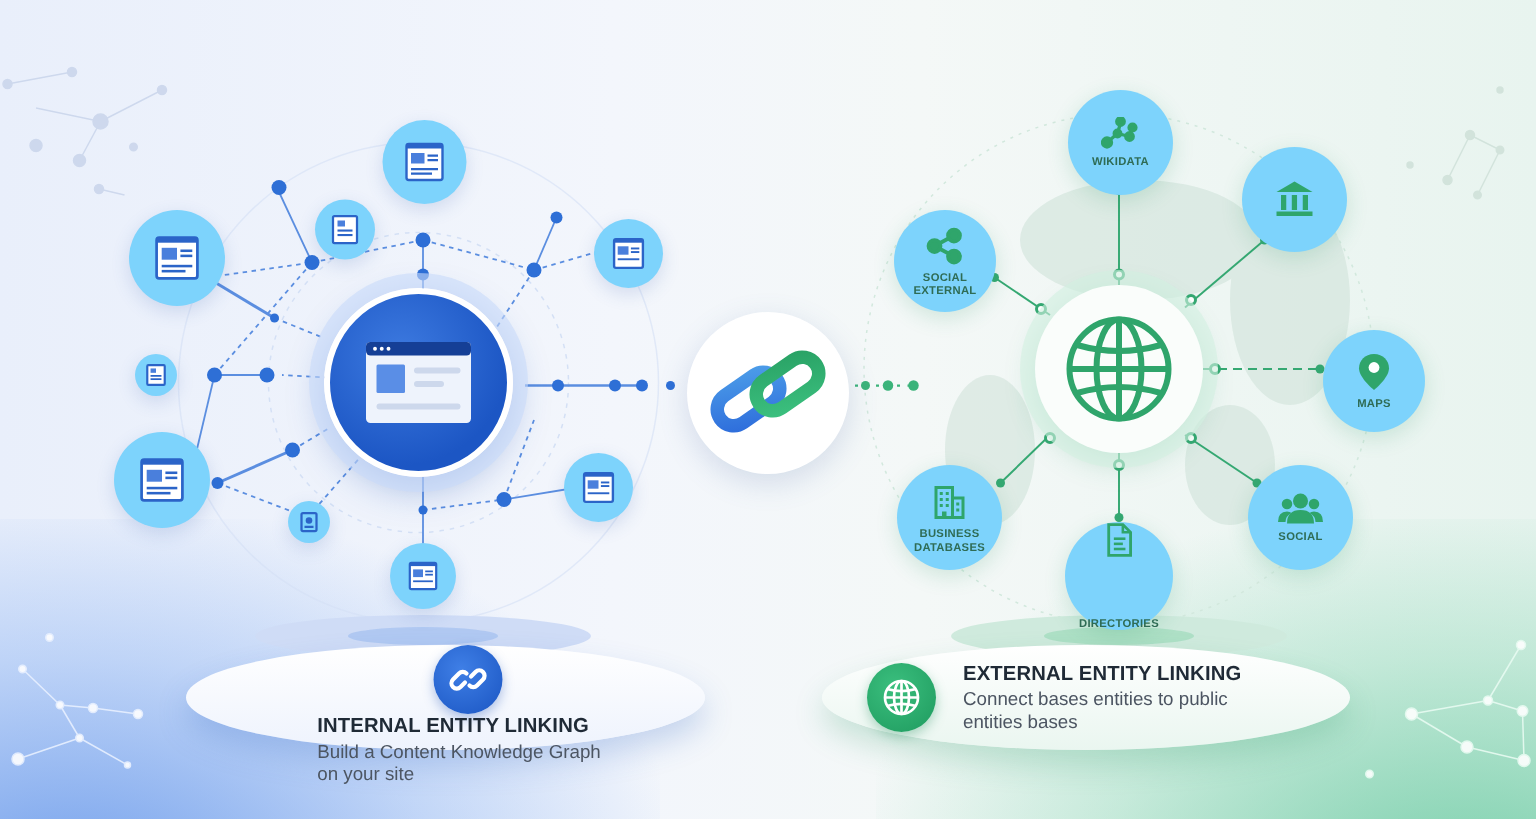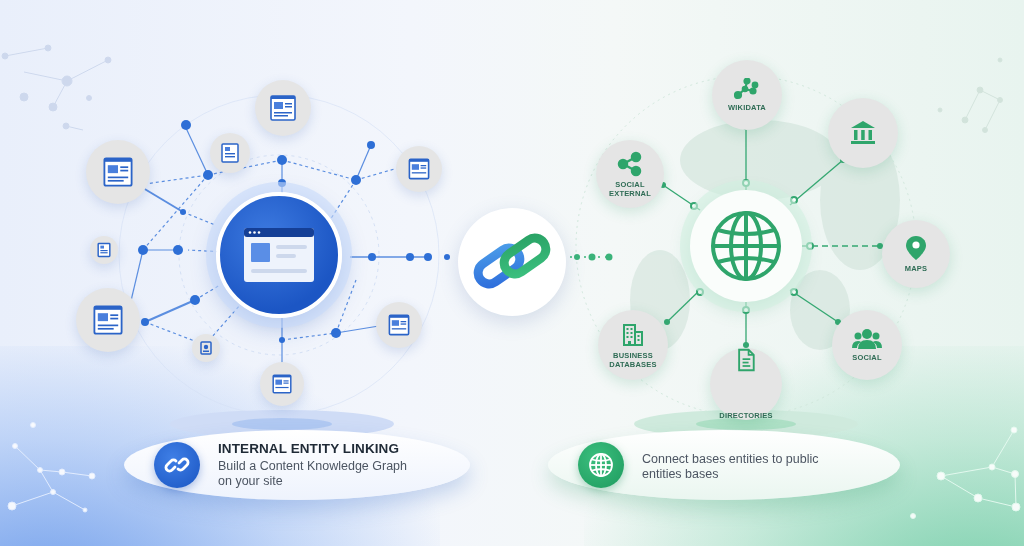--- a/index.html
+++ b/index.html
@@ -11,21 +11,21 @@
   .bg-glow-left {
     position:absolute; left:-120px; bottom:-160px; width:560px; height:360px;
     background: radial-gradient(ellipse at 30% 70%, rgba(70,130,230,.75) 0%, rgba(110,160,240,.35) 45%, rgba(200,220,250,0) 75%);
   }
   .bg-glow-right {
     position:absolute; right:-120px; bottom:-160px; width:560px; height:360px;
     background: radial-gradient(ellipse at 70% 70%, rgba(70,190,140,.7) 0%, rgba(120,210,170,.35) 45%, rgba(200,240,225,0) 75%);
   }
   svg.layer { position:absolute; left:0; top:0; }
   .node {
-    position:absolute; border-radius:50%; background:#e5e5e5;
+    position:absolute; border-radius:50%; background:#7dd3fc;
     box-shadow:0 4px 12px rgba(60,100,180,.18);
     display:flex; flex-direction:column; align-items:center; justify-content:center;
   }
   .node.green { box-shadow:0 4px 14px rgba(40,150,100,.18); }
   .node-label {
     font-size:7.5px; font-weight:bold; color:#2f6c55; text-align:center; line-height:9px;
     letter-spacing:.2px; margin-top:3px;
   }
   .hub-blue {
     position:absolute; left:216px; top:192px; width:126px; height:126px; border-radius:50%;
@@ -44,20 +44,21 @@
     display:flex; align-items:center; justify-content:center;
   }
   .card {
     position:absolute; height:70px; border-radius:50%;
     display:flex; align-items:center;
   }
   .card-left {
     left:124px; top:430px; width:346px;
     background: linear-gradient(180deg,#ffffff 0%, #eef3fd 100%);
     box-shadow:0 10px 20px rgba(60,110,200,.25);
+    flex-direction:column;
   }
   .card-right {
     left:548px; top:430px; width:352px;
     background: linear-gradient(180deg,#ffffff 0%, #eaf6f0 100%);
     box-shadow:0 10px 20px rgba(40,150,100,.22);
   }
   .card-icon {
     width:46px; height:46px; border-radius:50%; margin-left:30px;
     display:flex; align-items:center; justify-content:center; flex:0 0 46px;
   }
@@ -476,15 +477,16 @@
           <circle cx="14" cy="14" r="11"></circle>
           <ellipse cx="14" cy="14" rx="5" ry="11"></ellipse>
           <line x1="14" y1="3" x2="14" y2="25"></line>
           <line x1="3" y1="14" x2="25" y2="14"></line>
           <path d="M5 8.5 Q14 11 23 8.5"></path>
           <path d="M5 19.5 Q14 17 23 19.5"></path>
         </g>
       </svg>
   </div>
   <div class="card-text">
+    <div class="card-title">EXTERNAL ENTITY LINKING</div>
     <div class="card-desc"><span>Connect bases entities to public</span><br><span>entities bases</span></div>
   </div>
 </div>
 
 </body></html>

